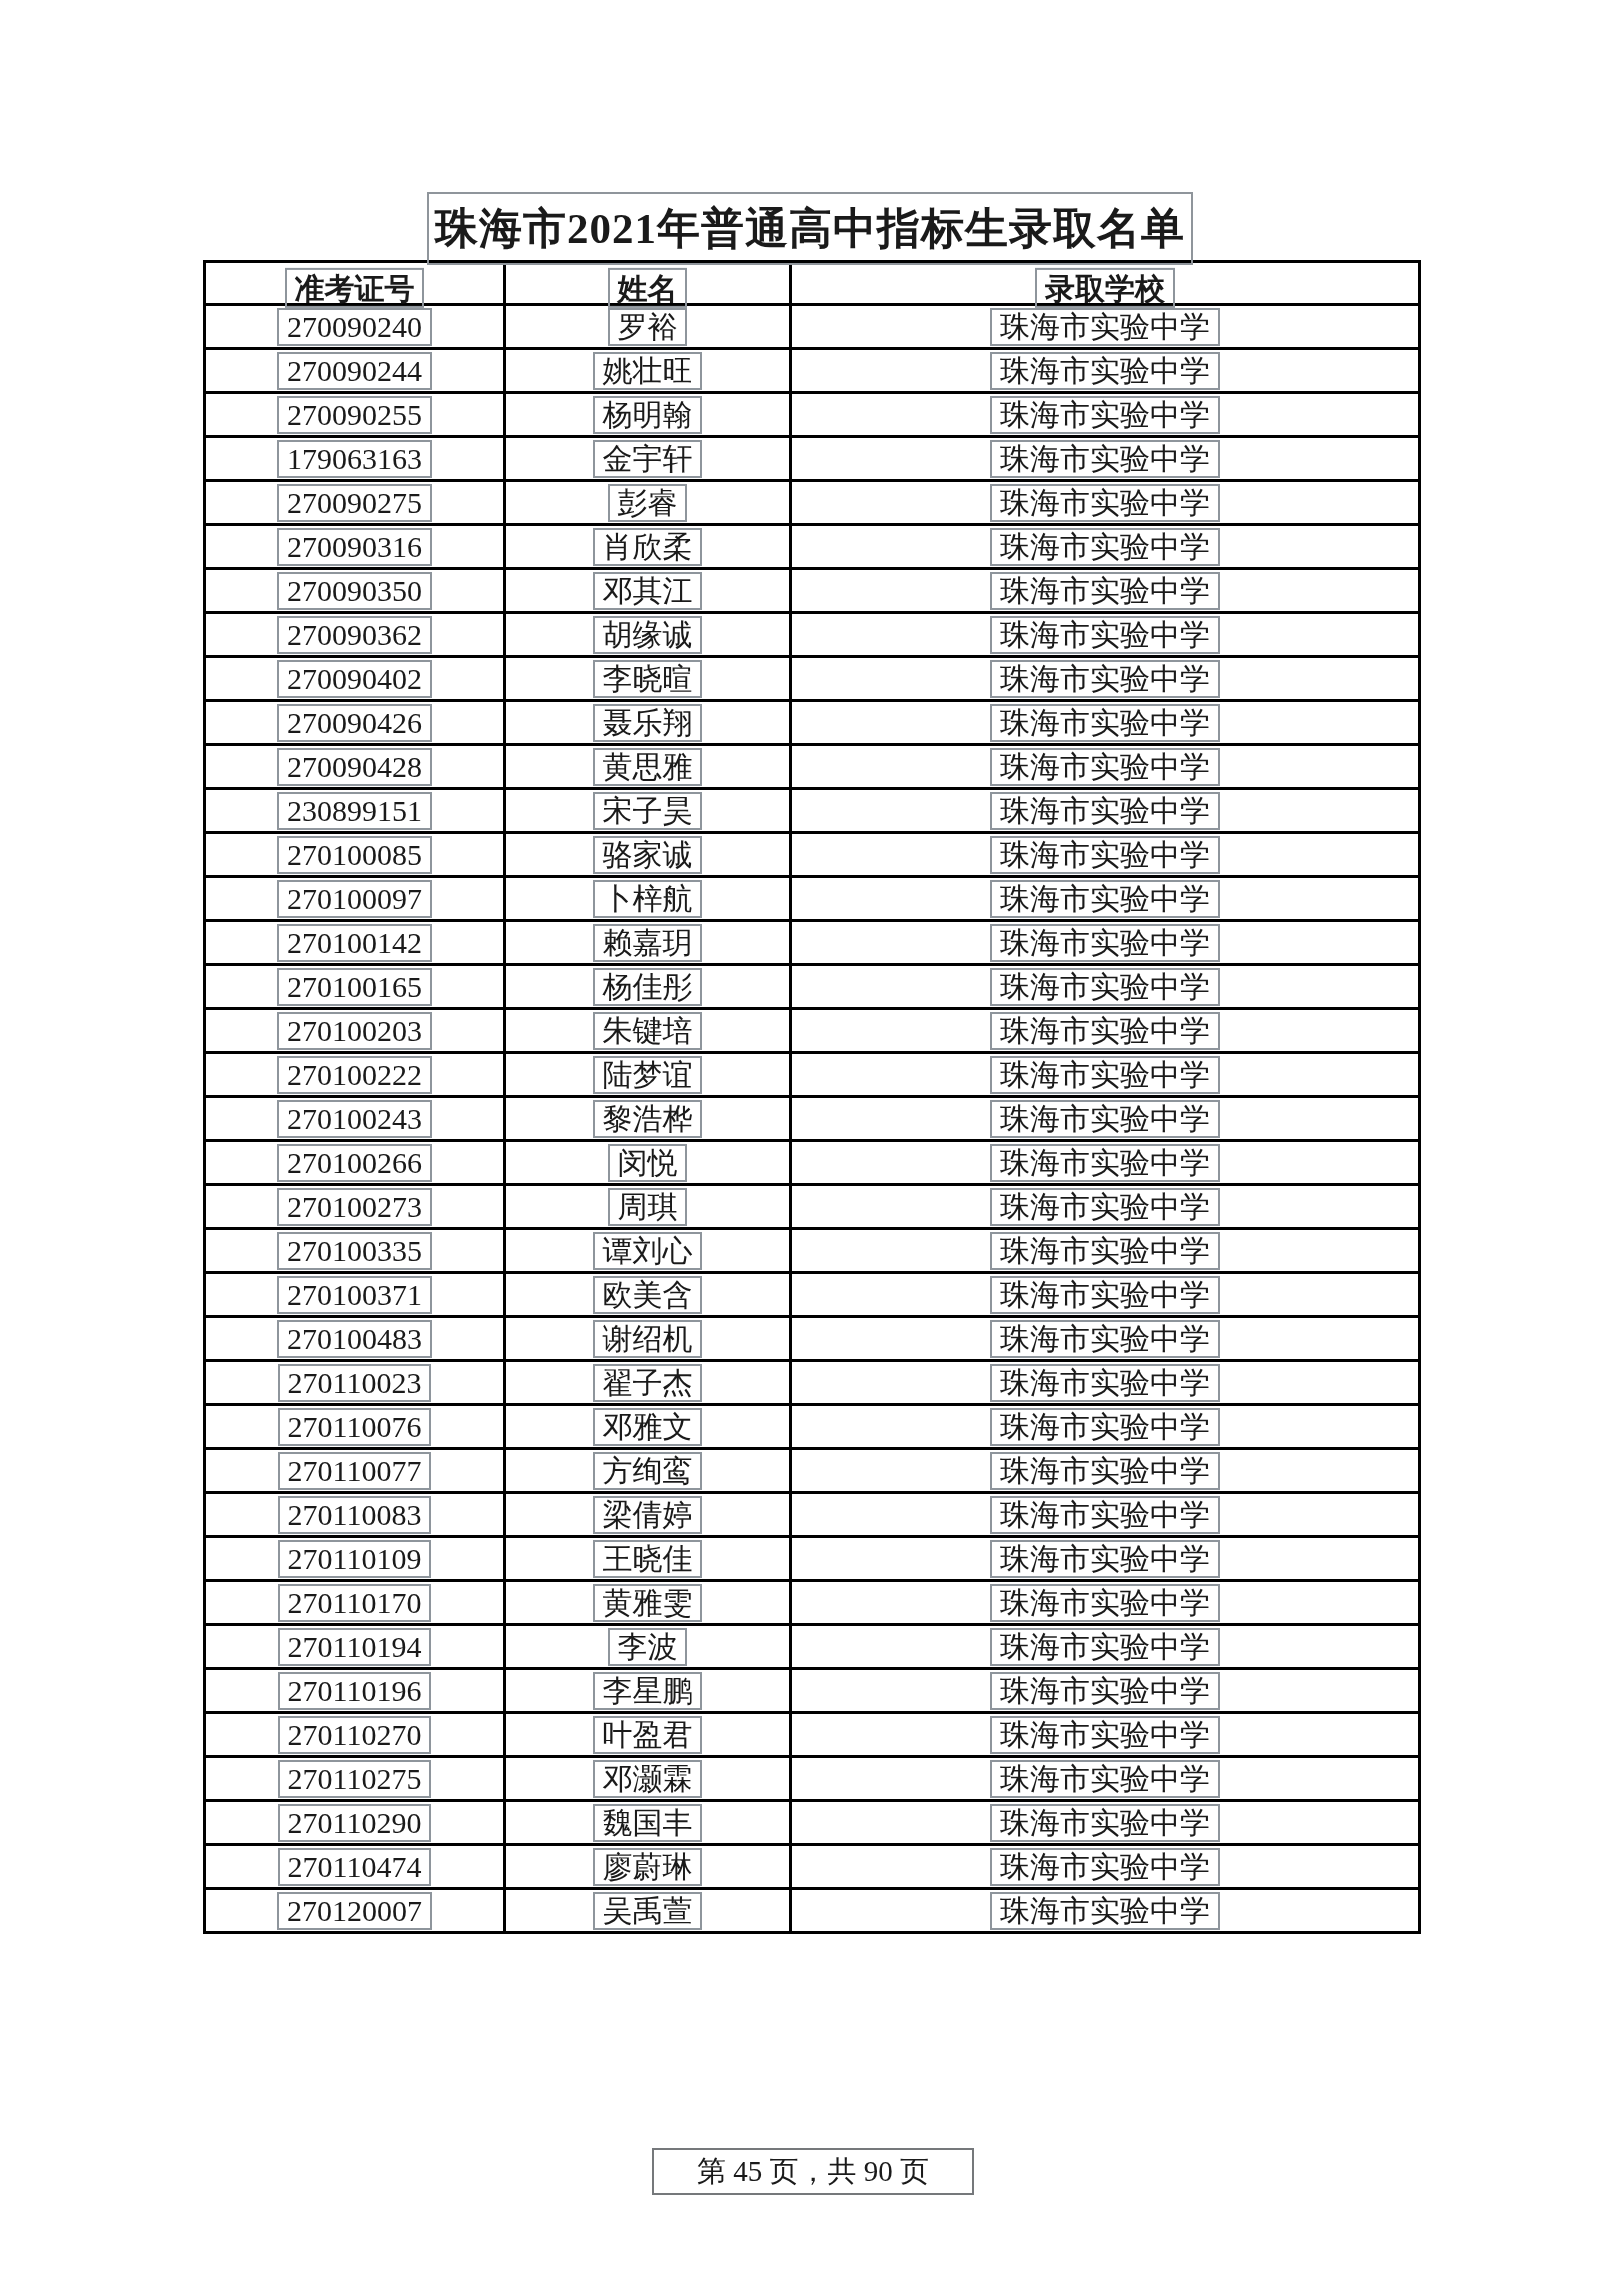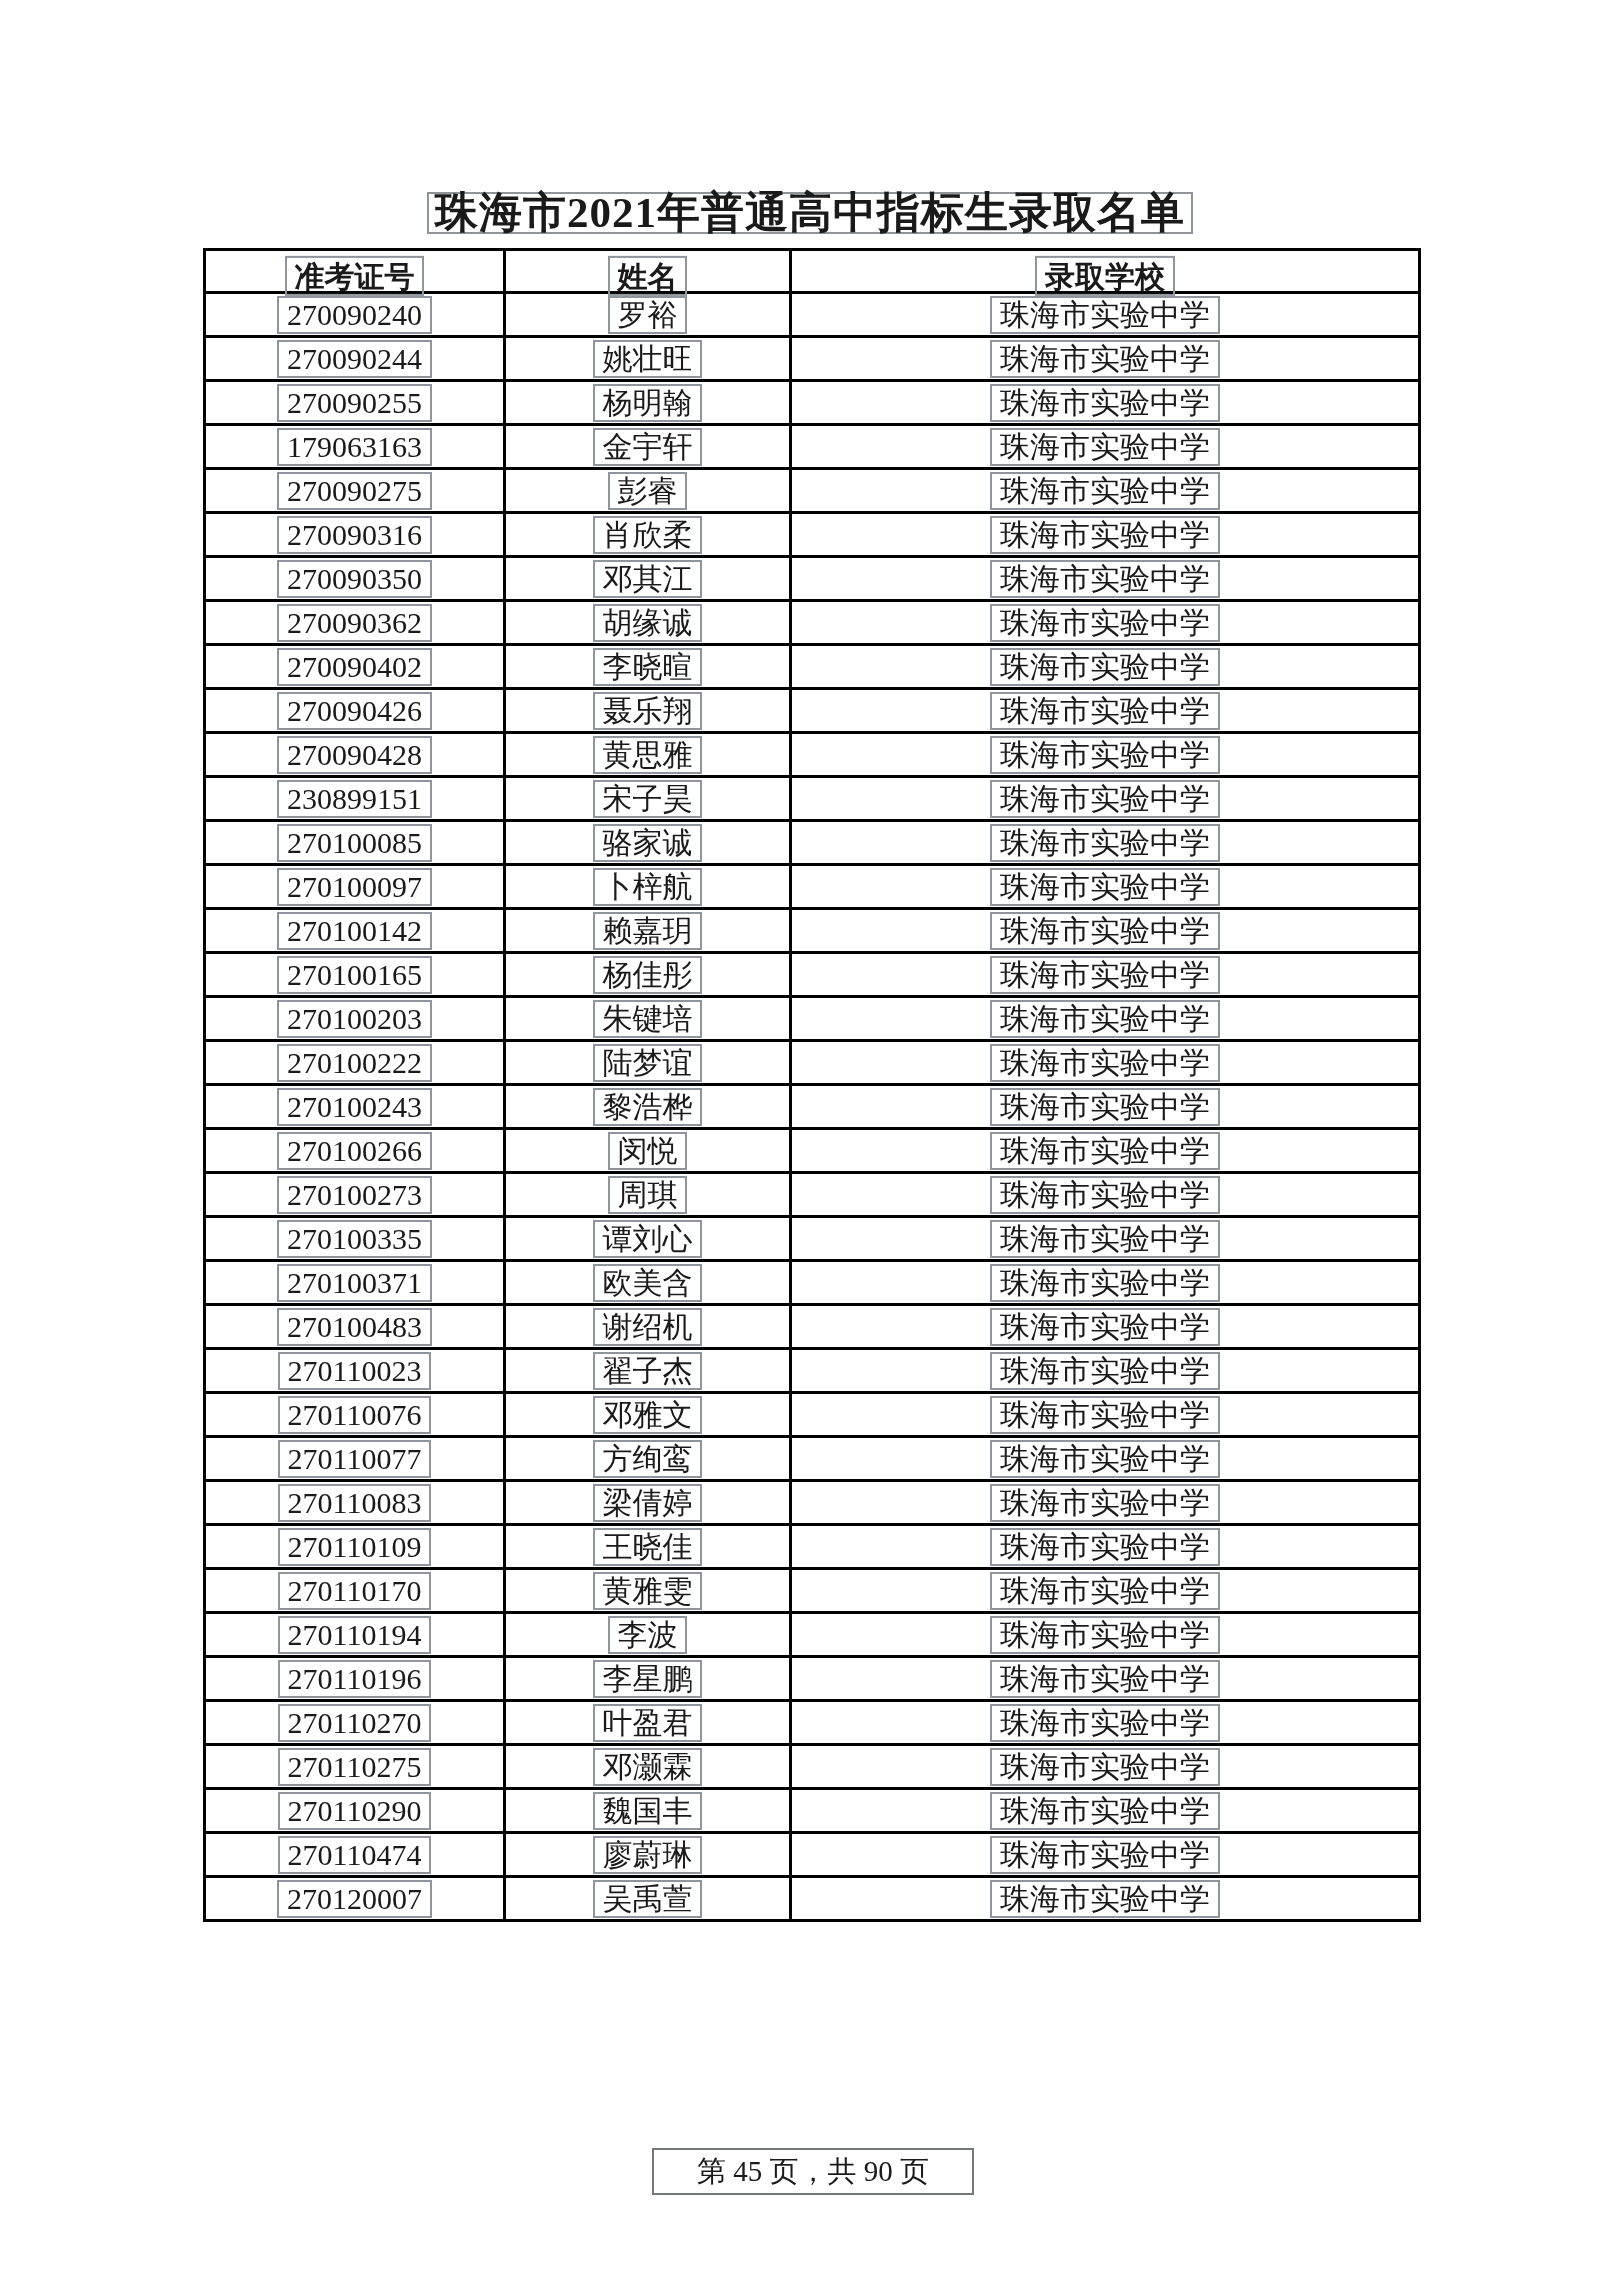--- a/index.html
+++ b/index.html
@@ -9,40 +9,40 @@
     margin:0 auto;
     background:#ffffff;
     font-family:"Liberation Serif","DejaVu Serif",serif;
     color:#1a1a1a;
     overflow:hidden;
   }
 
   
   .title-box {
     position:absolute; left:427px; top:192px;
-    width:766px; height:42px;
+    width:766px; height:73px;
     box-sizing:border-box;
     border:2px solid #8f959b;
     display:flex; align-items:center; justify-content:center;
     font-size:43px; font-weight:700; letter-spacing:1px;
     z-index:2; background:transparent;
     white-space:nowrap;
   }
 
   
   table.roster {
     position:absolute; left:203px; top:248px;
     width:1215px;
     border-collapse:collapse; table-layout:fixed;
     z-index:1;
   }
   table.roster, .roster th, .roster td {
     border:3.9px solid #000000;
   }
-  .roster { border-width:4.9px; }
+  .roster { border-width:4.9px;margin-top:12px; }
   .roster th, .roster td {
     padding:0; text-align:center; vertical-align:middle;
     font-weight:normal;
   }
   .roster thead tr { height:38px; }
   .roster tbody tr { height:44px;text-decoration:underline; }
 
   
   .vbox {
     display:inline-flex; align-items:center; justify-content:center;

